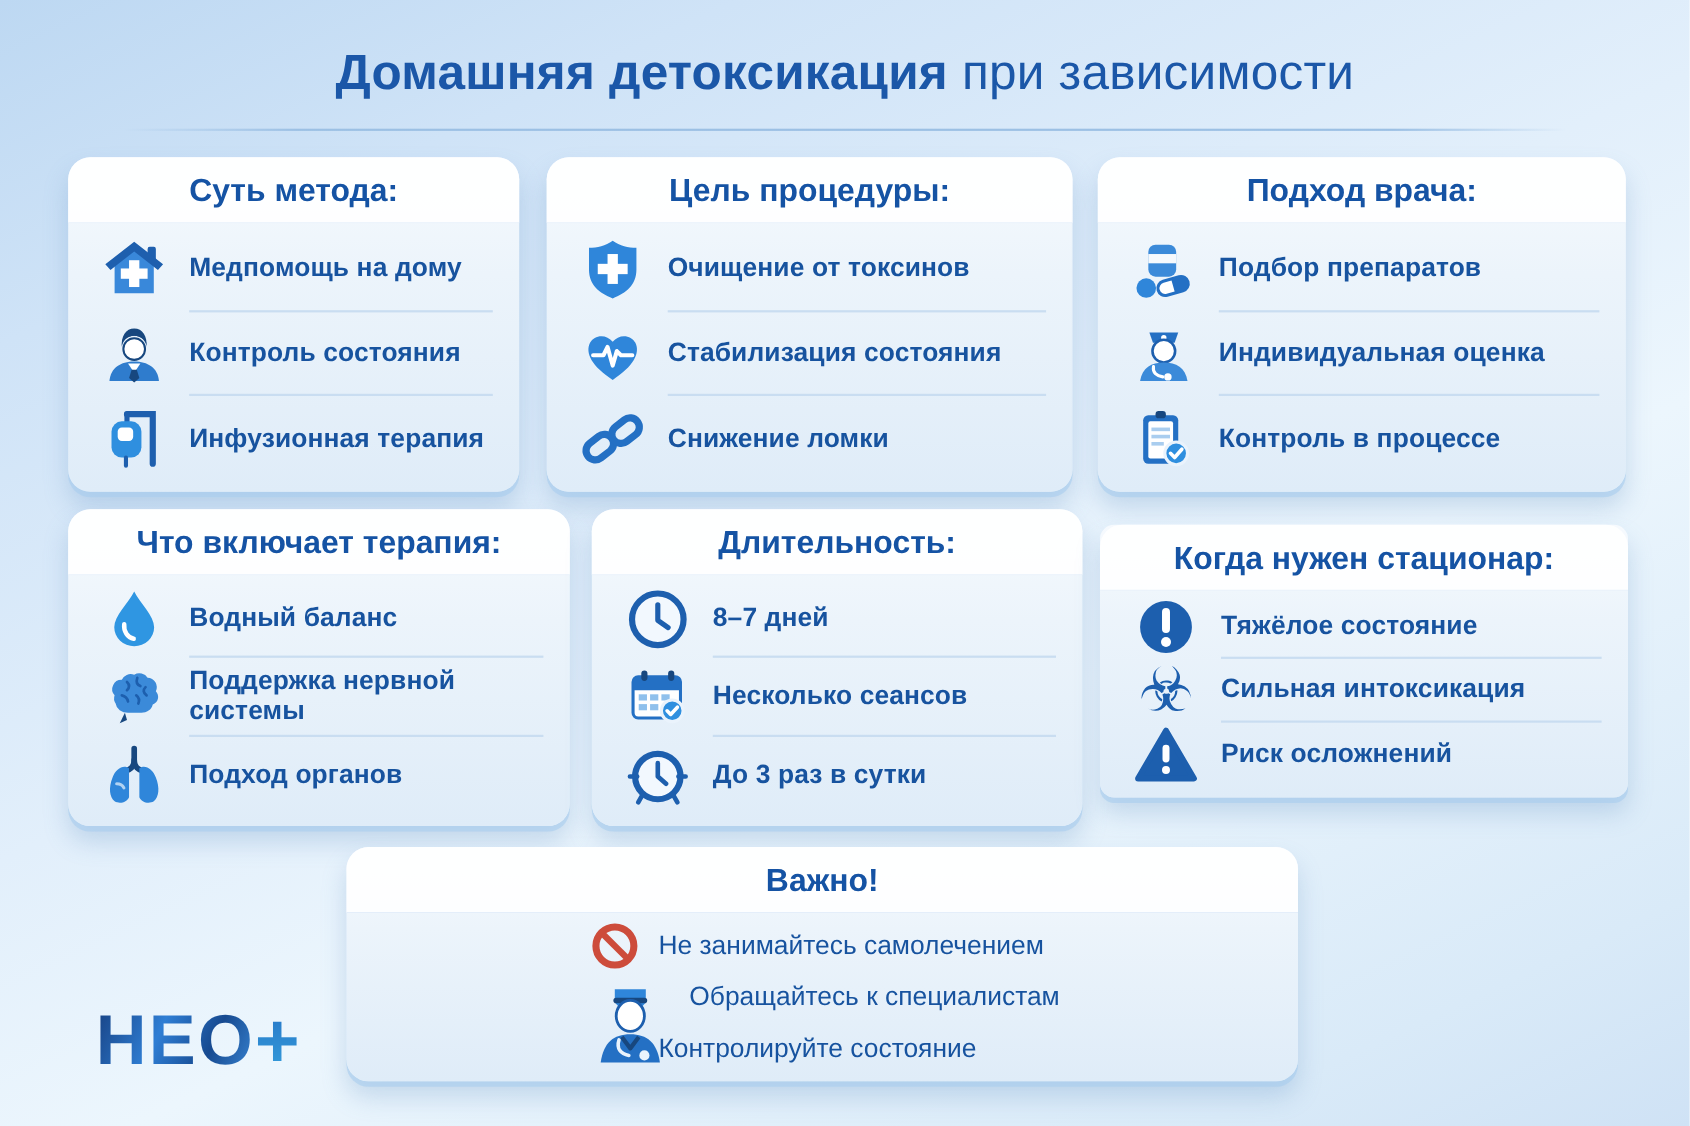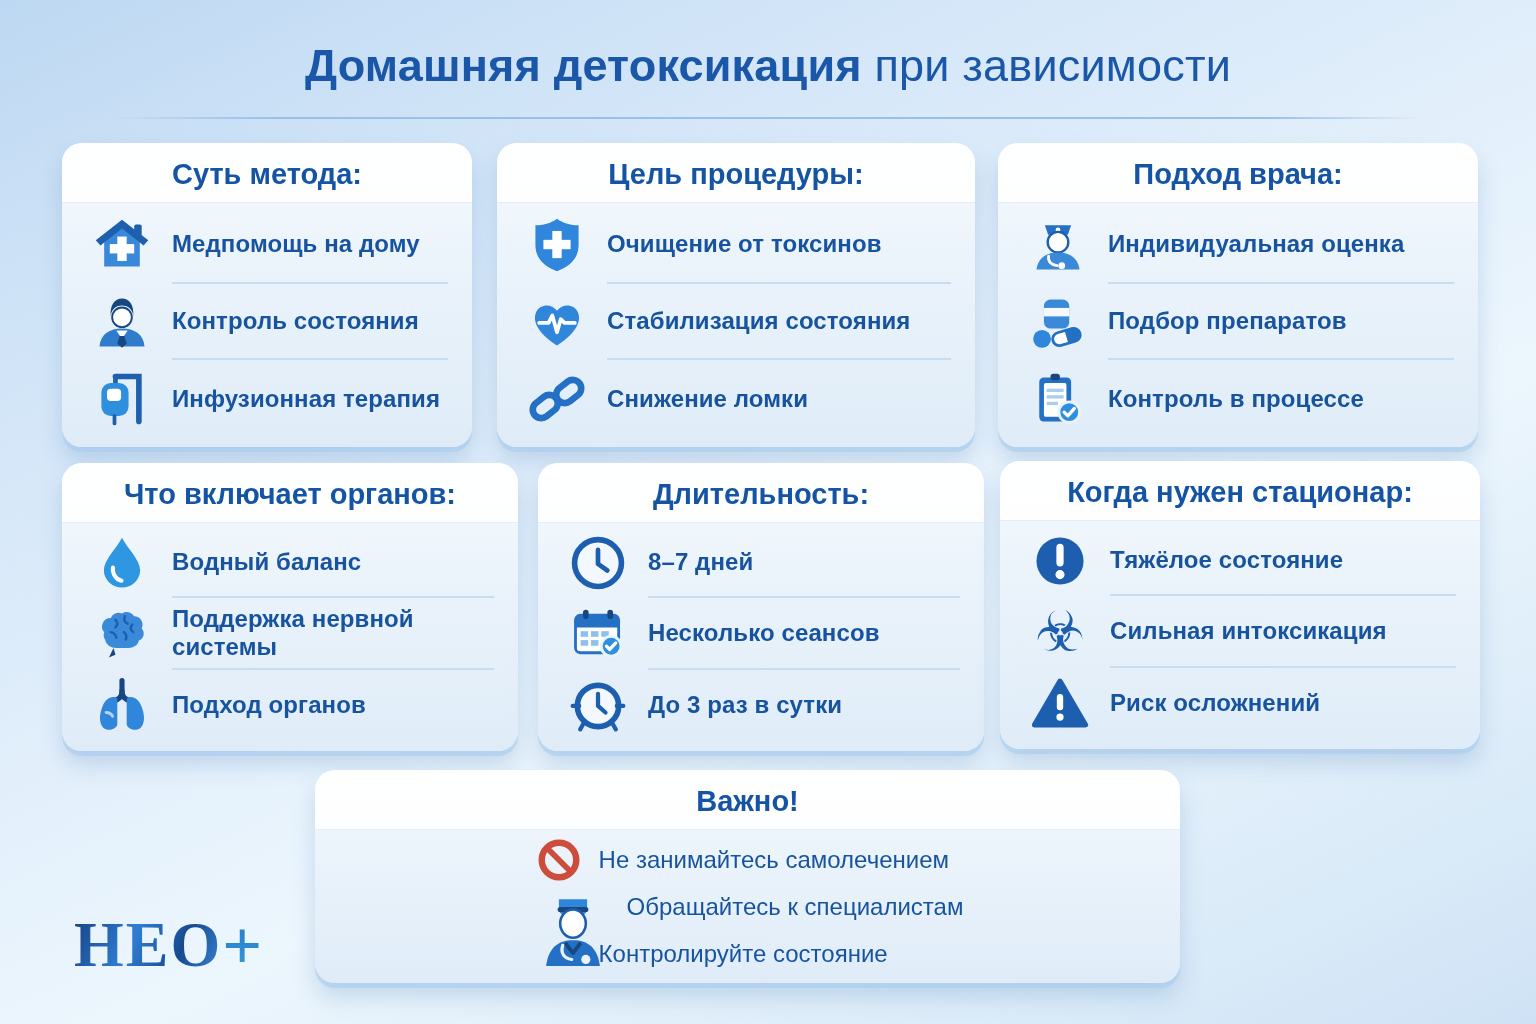--- a/index.html
+++ b/index.html
@@ -40,33 +40,33 @@
     display:flex; align-items:center; border-bottom:2px solid #c9ddf1;
   }
   .item:last-child .label-wrap { border-bottom:none; }
   .label { font-size:24px; font-weight:bold; color:#17539f; letter-spacing:.1px; }
   
   .c1 { left:62px;  top:143px; width:410px; height:304px; }
   .c2 { left:497px; top:143px; width:478px; height:304px; }
   .c3 { left:998px; top:143px; width:480px; height:304px; }
   .c4 { left:62px;  top:463px; width:456px; height:288px; }
   .c5 { left:538px; top:463px; width:446px; height:288px; }
-  .c6 { left:1000px;top:461px; width:480px; height:288px; }
+  .c6 { left:1000px;top:477px; width:480px; height:248px;border-radius:13px; }
   .c7 { left:315px; top:770px; width:865px; height:213px; }
   
   .c7 .card-body { padding:6px 30px 12px; }
   .imp-items { width:max-content; margin:0 auto; display:flex; flex-direction:column; }
   .imp-item { display:flex; align-items:center; height:47px; overflow:visible; }
   .imp-icon { flex:0 0 54px; display:flex; align-items:center; justify-content:center; }
   .imp-label { margin-left:13px; font-size:24px; font-weight:normal; color:#17539f; white-space:nowrap; }
   .surgeon-wrap svg { margin-bottom:-46px; }
   
   .glyph-icon { font-size:56px; line-height:1; color:#1d5fae; font-family:"DejaVu Sans", sans-serif; }
   
-  .logo { position:absolute; left:74px; top:906px; white-space:nowrap;font-family:Liberation Serif, serif; }
+  .logo { position:absolute; left:87px; top:906px; white-space:nowrap; }
   .logo-neo {
     font-size:64px; font-weight:bold; letter-spacing:2px;
     background:linear-gradient(115deg,#163e7e 0%,#2f7ed4 40%,#174a90 70%,#3b8ad9 100%);
     -webkit-background-clip:text; background-clip:text; color:transparent;
   }
   .logo-plus {
     font-size:70px; font-weight:bold; vertical-align:-3px;
     background:linear-gradient(180deg,#2470c4,#37a3de);
     -webkit-background-clip:text; background-clip:text; color:transparent;
   }
@@ -168,49 +168,49 @@
         <span class="label-wrap">
             <span class="label">Снижение ломки</span>
           </span>
       </div>
     </div>
   </div>
 
   <div class="card c3">
     <div class="card-header">Подход врача:</div>
     <div class="card-body">
-      <div class="item">
-        <span class="icon-cell">
-          <svg viewBox="0 0 64 64" width="60" height="60">
-            <path d="M18 11 h28 l-3.5 10 h-21 z" fill="#2470c4"></path>
-            <circle cx="32" cy="16" r="2.6" fill="#fff"></circle>
-            <circle cx="32" cy="29" r="11" fill="#fff" stroke="#1d5fae" stroke-width="2.5"></circle>
-            <path d="M9 58 c2 -13 11 -18 23 -18 s21 5 23 18 z" fill="#3b8ad9"></path>
-            <path d="M22 44 c-1 6 3 9 9 10" stroke="#fff" stroke-width="3" fill="none" stroke-linecap="round"></path>
-            <circle cx="36" cy="54" r="3.6" fill="#fff"></circle>
-          </svg>
-          </span>
-        <span class="label-wrap">
-            <span class="label">Индивидуальная оценка</span>
-          </span>
-      </div>
       <div class="item">
         <span class="icon-cell">
           <svg viewBox="0 0 64 64" width="60" height="60">
             <rect x="17" y="8" width="27" height="31" rx="7" fill="#3b8ad9"></rect>
             <rect x="17" y="17" width="27" height="9" fill="#fff" opacity="0.95"></rect>
             <circle cx="15" cy="50" r="9.5" fill="#2f86da"></circle>
             <g transform="rotate(-16 41 48)">
               <rect x="26" y="41" width="30" height="14" rx="7" fill="#fff" stroke="#2470c4" stroke-width="3"></rect>
               <path d="M41 41 h8 a7 7 0 0 1 0 14 h-8 z" fill="#2470c4"></path>
             </g>
           </svg>
           </span>
         <span class="label-wrap">
             <span class="label">Подбор препаратов</span>
+          </span>
+      </div>
+      <div class="item">
+        <span class="icon-cell">
+          <svg viewBox="0 0 64 64" width="60" height="60">
+            <path d="M18 11 h28 l-3.5 10 h-21 z" fill="#2470c4"></path>
+            <circle cx="32" cy="16" r="2.6" fill="#fff"></circle>
+            <circle cx="32" cy="29" r="11" fill="#fff" stroke="#1d5fae" stroke-width="2.5"></circle>
+            <path d="M9 58 c2 -13 11 -18 23 -18 s21 5 23 18 z" fill="#3b8ad9"></path>
+            <path d="M22 44 c-1 6 3 9 9 10" stroke="#fff" stroke-width="3" fill="none" stroke-linecap="round"></path>
+            <circle cx="36" cy="54" r="3.6" fill="#fff"></circle>
+          </svg>
+          </span>
+        <span class="label-wrap">
+            <span class="label">Индивидуальная оценка</span>
           </span>
       </div>
       <div class="item">
         <span class="icon-cell">
           <svg viewBox="0 0 64 64" width="60" height="60">
             <rect x="12" y="9" width="34" height="47" rx="5" fill="#2470c4"></rect>
             <rect x="17" y="15" width="24" height="36" rx="2" fill="#fff"></rect>
             <rect x="24" y="5" width="10" height="7" rx="3" fill="#17477f"></rect>
             <g fill="#a9cdef">
               <rect x="20" y="21" width="18" height="3.5"></rect>
@@ -222,21 +222,21 @@
           </svg>
           </span>
         <span class="label-wrap">
             <span class="label">Контроль в процессе</span>
           </span>
       </div>
     </div>
   </div>
 
   <div class="card c4">
-    <div class="card-header">Что включает органов:</div>
+    <div class="card-header">Что включает терапия:</div>
     <div class="card-body">
       <div class="item">
         <span class="icon-cell">
           <svg viewBox="0 0 64 64" width="58" height="58">
             <path d="M32 4 C38 16 52 28 52 40 a20 19 0 0 1 -40 0 C12 28 26 16 32 4 Z" fill="#2f96e2"></path>
             <path d="M22 37 a11.5 13 0 0 0 9.5 14.5" stroke="#fff" stroke-width="4.5" fill="none" stroke-linecap="round"></path>
           </svg>
           </span>
         <span class="label-wrap">
             <span class="label">Водный баланс</span>

